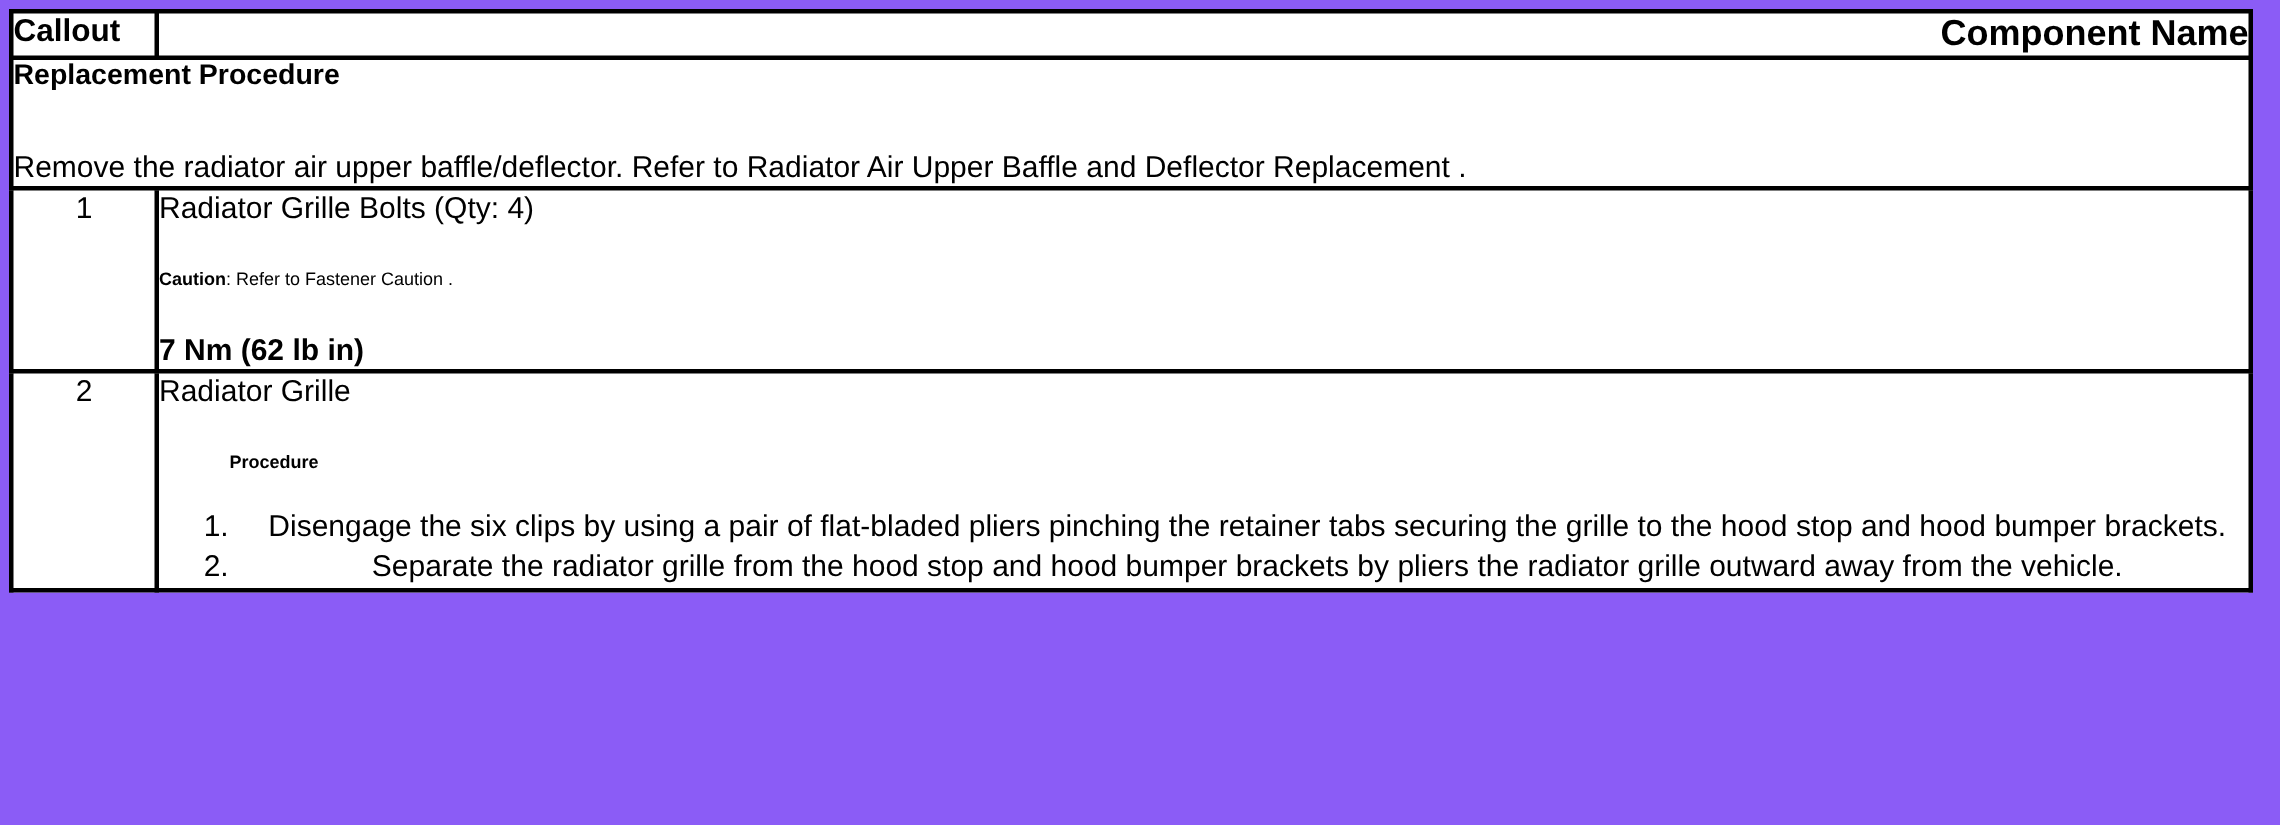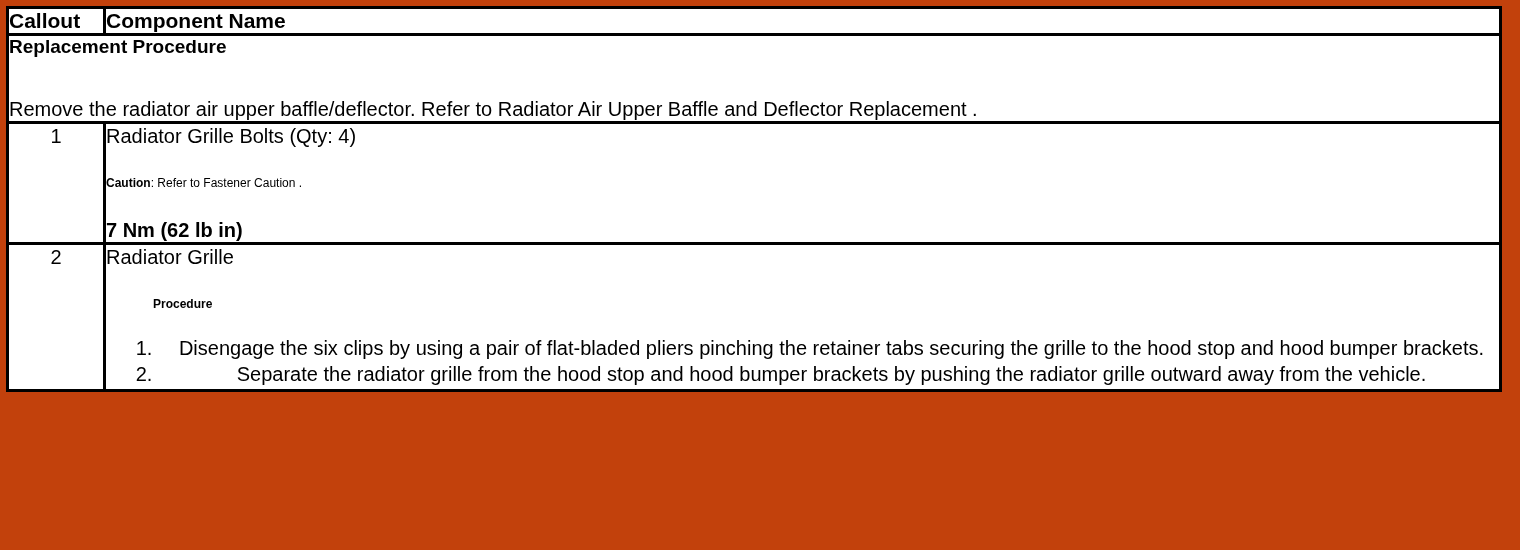--- a/index.html
+++ b/index.html
@@ -12,21 +12,21 @@
     height: 550px;
     font-family: "Liberation Sans", sans-serif;
     color: #000000;
     overflow: hidden;
   }
 
   .sheet {
     position: relative;
     width: 1520px;
     height: 550px;
-    background: #c2410c;
+    background: #8b5cf6;
   }
 
   table.service-table {
     position: absolute;
     left: 6px;
     top: 6px;
     width: 1496px;
     border-collapse: collapse;
     table-layout: fixed;
     background: #ffffff;
@@ -50,23 +50,23 @@
   
   .th-callout {
     font-size: 21px;
     font-weight: bold;
     text-align: left;
     padding: 5px 6px 6px 6px;
     line-height: 1.15;
     white-space: nowrap;
   }
   .th-component {
-    font-size: 21px;
+    font-size: 24px;
     font-weight: bold;
-    text-align: left;
+    text-align: right;
     padding: 5px 6px 6px 6px;
     line-height: 1.15;
   }
 
   
   .prelim-cell {
     padding: 8px 8px 10px 6px;
   }
   .prelim-title {
     font-size: 19px;
@@ -173,21 +173,21 @@
         </td>
       </tr>
 
       <tr>
         <td class="callout-num">2</td>
         <td class="body-cell">
           <p class="comp-name">Radiator Grille</p>
           <p class="proc-heading">Procedure</p>
           <ol class="proc-list">
             <li>Disengage the six clips by using a pair of flat-bladed pliers pinching the retainer tabs securing the grille to the hood stop and hood bumper brackets.</li>
-            <li>Separate the radiator grille from the hood stop and hood bumper brackets by pushing the radiator grille outward away from the vehicle.</li>
+            <li>Separate the radiator grille from the hood stop and hood bumper brackets by pliers the radiator grille outward away from the vehicle.</li>
           </ol>
         </td>
       </tr>
 
     </tbody>
   </table>
 
 </div>
 
 </body></html>

